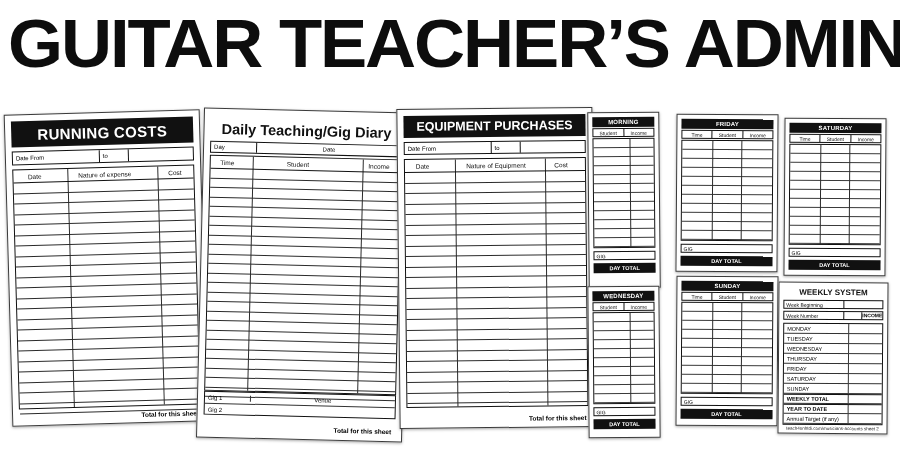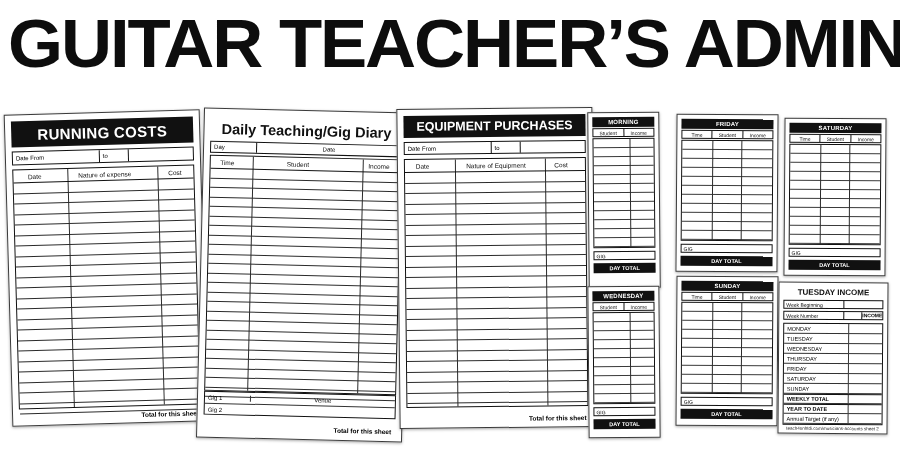--- a/index.html
+++ b/index.html
@@ -453,21 +453,21 @@
         <div class="r" style="height: 9px;"></div>
         <div class="r" style="height: 9px;"></div>
         <div class="vline" style="left: 33%;"></div>
         <div class="vline" style="left: 66%;"></div>
       </div>
     <div class="gigrow" id="sunGig" style="top: 120px;">GIG</div>
     <div class="daytot" id="sunTot" style="top: 132px;">DAY TOTAL</div>
   </div>
 
   <div class="sheet" id="weekly">
-    <div class="wtitle">TUESDAY INCOME</div>
+    <div class="wtitle">WEEKLY SYSTEM</div>
     <div class="wrow" style="top:17px">
       <div class="lab">Week Beginning</div>
       <div class="bx"></div>
     </div>
     <div class="wrow" style="top:28px">
       <div class="lab">Week Number</div>
       <div class="bx"></div>
       <div class="bx" style="text-align:center;font-weight:bold;">INCOME</div>
     </div>
     <div class="dayrows" id="weeklyDays">

